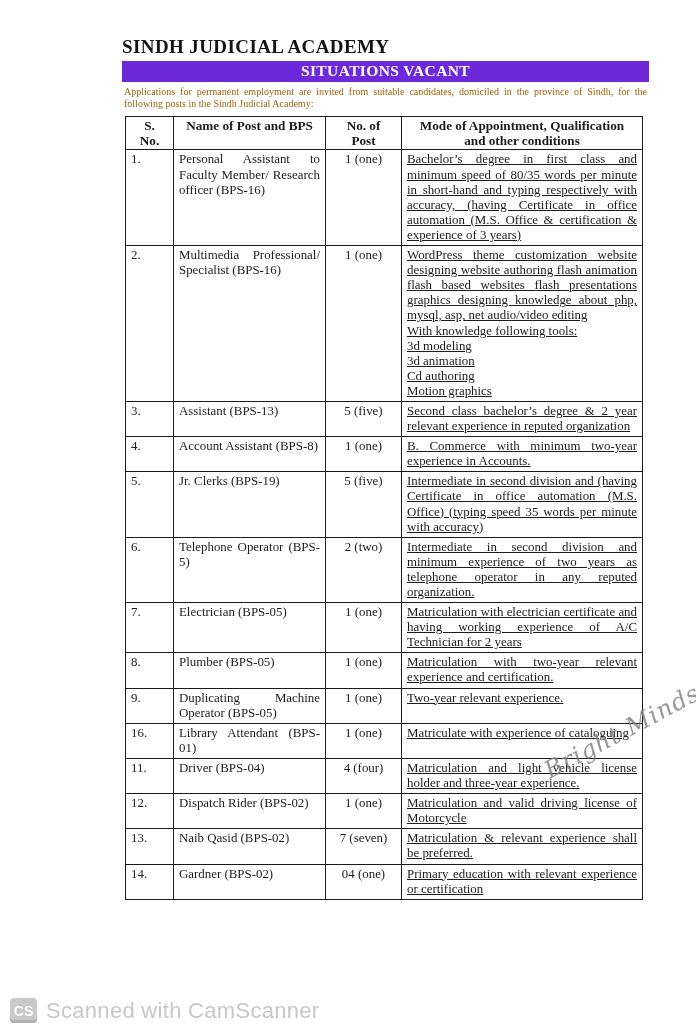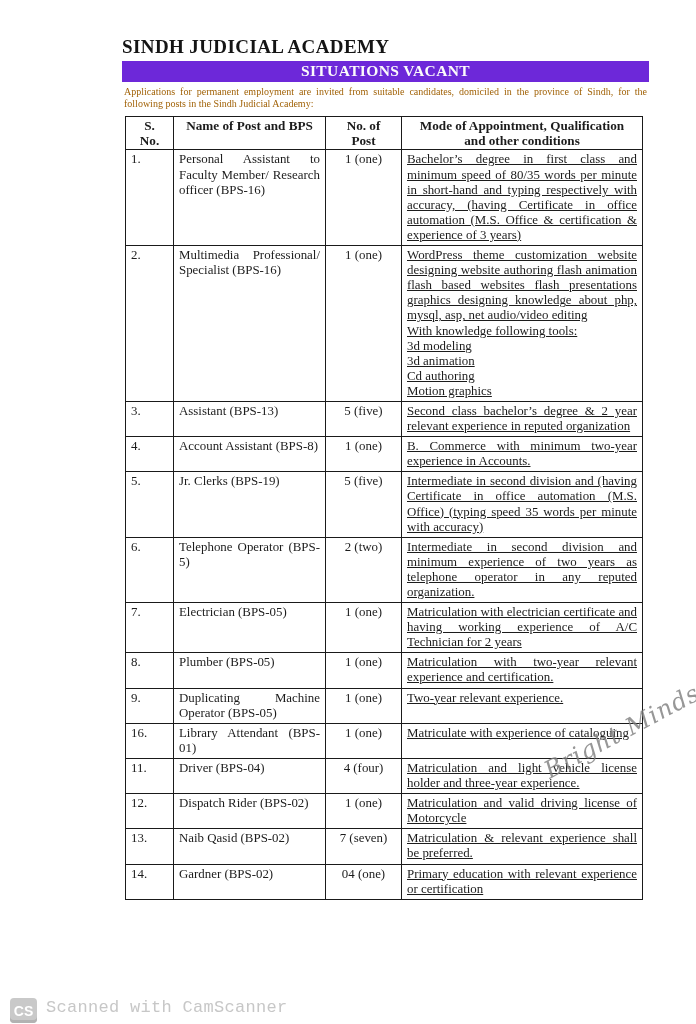--- a/index.html
+++ b/index.html
@@ -51,21 +51,21 @@
     display:flex;align-items:flex-start;gap:9px;
   }
   .cs-logo{
     width:27px;height:25px;border-radius:4px;background:#c9c9c9;
     box-shadow:inset 0 -3px 0 #b2b2b2;
     display:flex;align-items:center;justify-content:center;
     color:#ffffff;font-family:"Liberation Sans", sans-serif;
     font-weight:bold;font-size:14px;
   }
   .footer-text{
-    font-family:Liberation Mono, monospace;font-size:17px;
+    font-family:Liberation Sans, sans-serif;font-size:22px;
     color:#c7c7c7;letter-spacing:.3px;
   }
 </style>
 </head>
 <body>
 
 <div class="content">
 
   <div class="doc-title">SINDH JUDICIAL ACADEMY</div>
 

